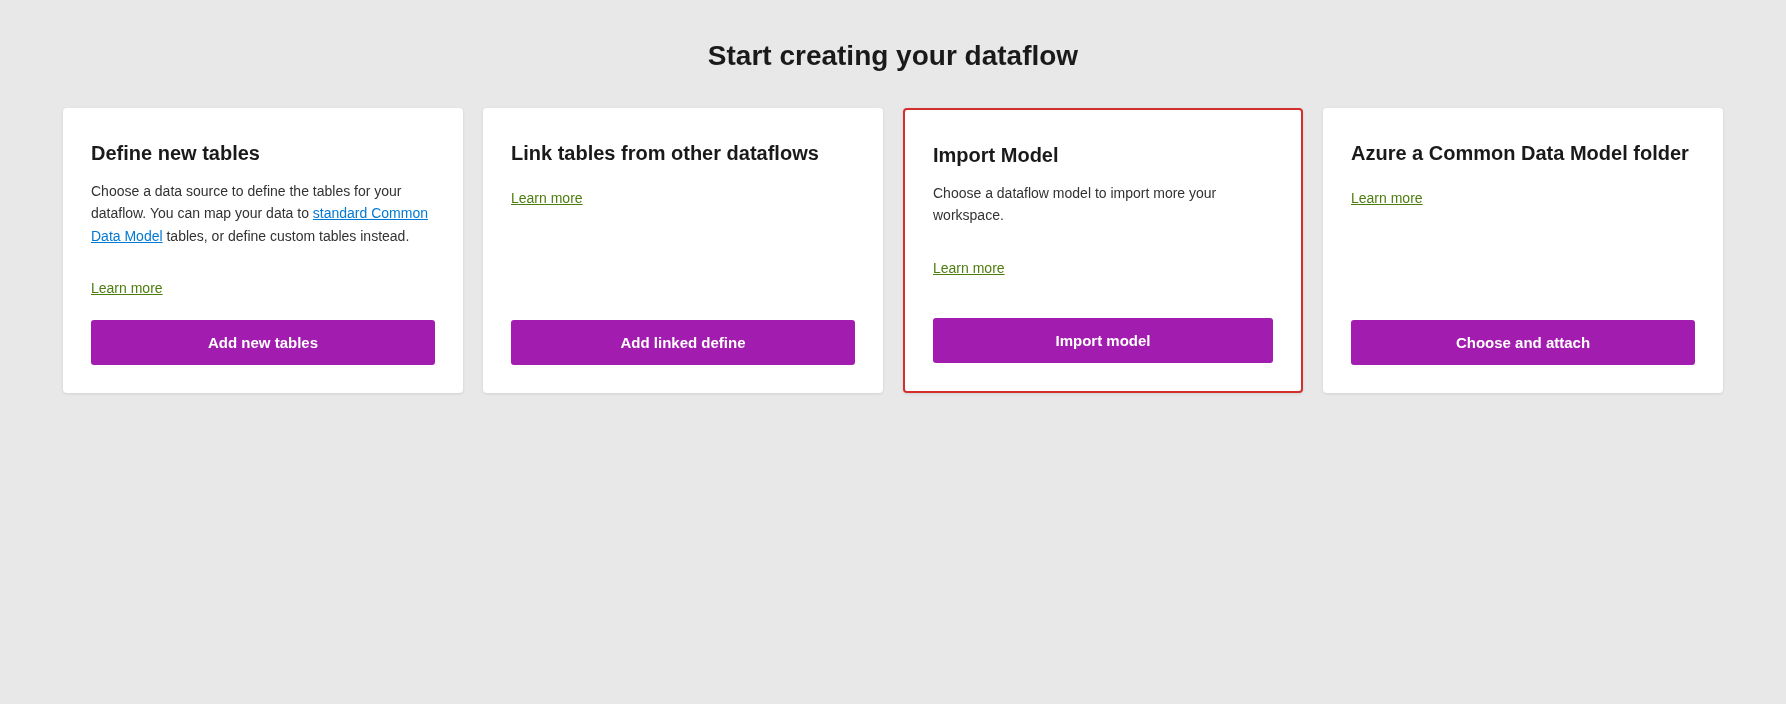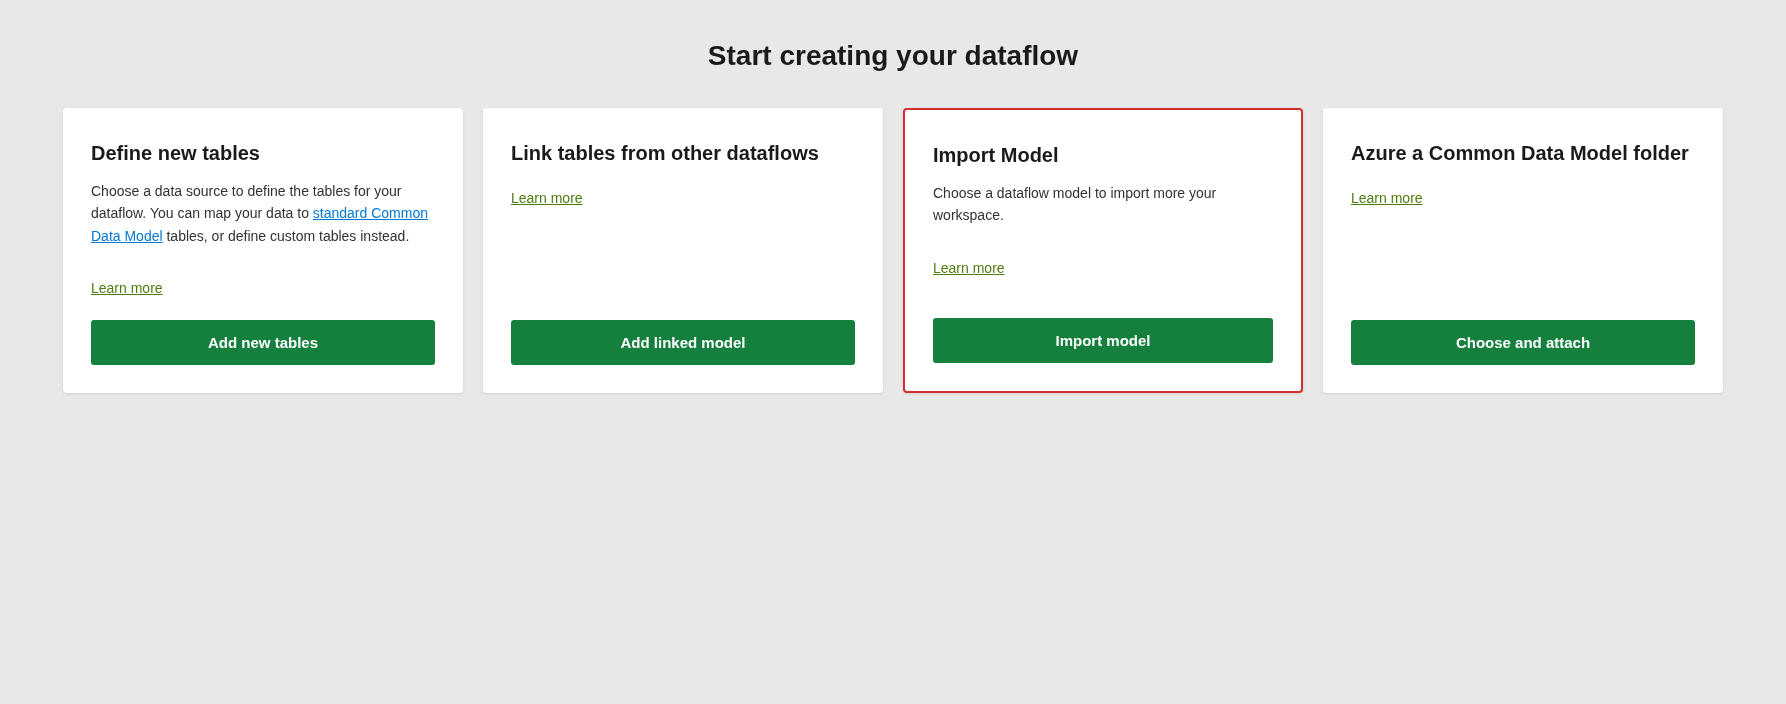--- a/index.html
+++ b/index.html
@@ -77,21 +77,21 @@
       display: block;
       color: #4d7c0f;
       text-decoration: underline;
       font-size: 14px;
       margin-top: 10px;
       margin-bottom: 24px;
       cursor: pointer;
     }
 
     .card-button {
-      background-color: #15803d;
+      background-color: #a21caf;
       color: #ffffff;
       border: none;
       border-radius: 3px;
       padding: 14px 20px;
       font-size: 15px;
       font-weight: 600;
       cursor: pointer;
       width: 100%;
       text-align: center;
       margin-top: auto;
@@ -113,21 +113,21 @@
     <div class="card-description">
       Choose a data source to define the tables for your dataflow. You can map your data to <a>standard Common Data Model</a> tables, or define custom tables instead.
     </div>
     <a class="card-link">Learn more</a>
     <button class="card-button">Add new tables</button>
   </div>
 
   <div class="card">
     <div class="card-title">Link tables from other dataflows</div>
     <a class="card-link">Learn more</a>
-    <button class="card-button">Add linked model</button>
+    <button class="card-button">Add linked define</button>
   </div>
 
   <div class="card highlighted">
     <div class="card-title">Import Model</div>
     <div class="card-description">Choose a dataflow model to import more your workspace.</div>
     <a class="card-link">Learn more</a>
     <div class="spacer"></div>
     <button class="card-button">Import model</button>
   </div>
 

